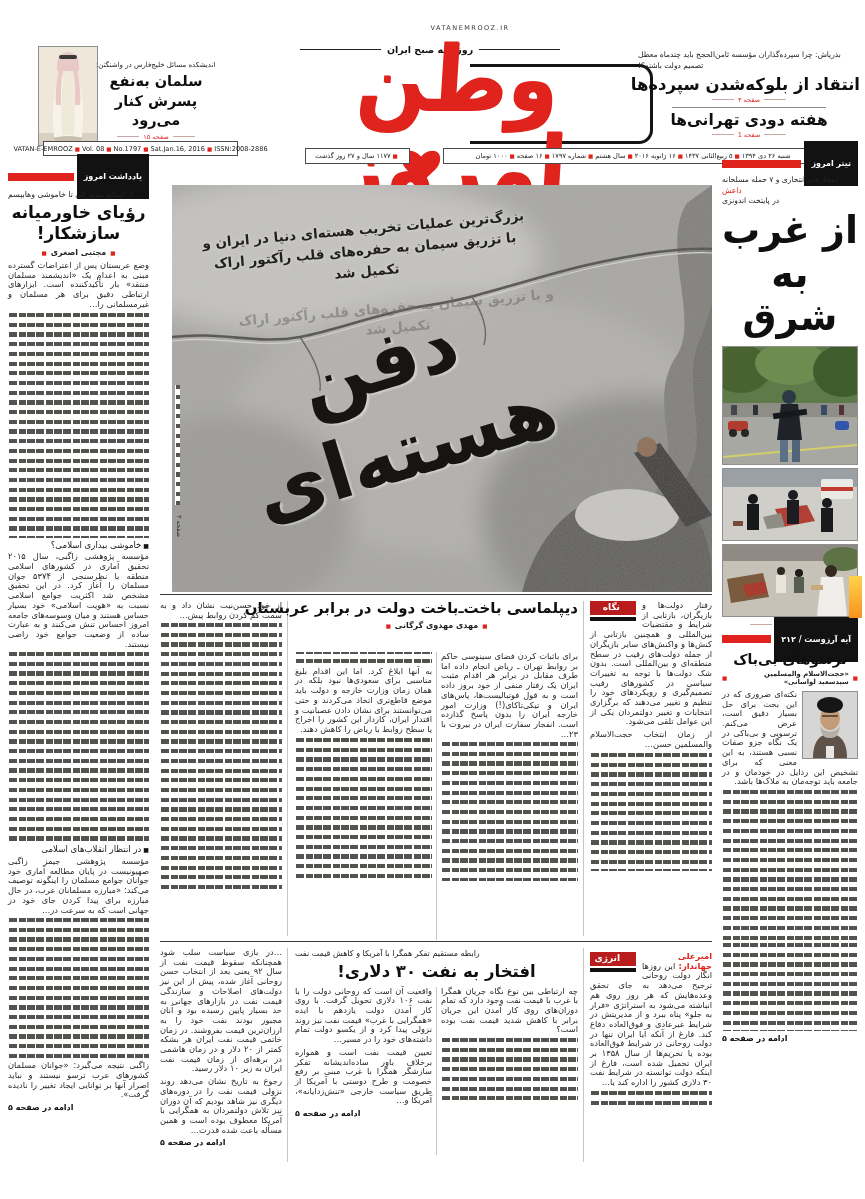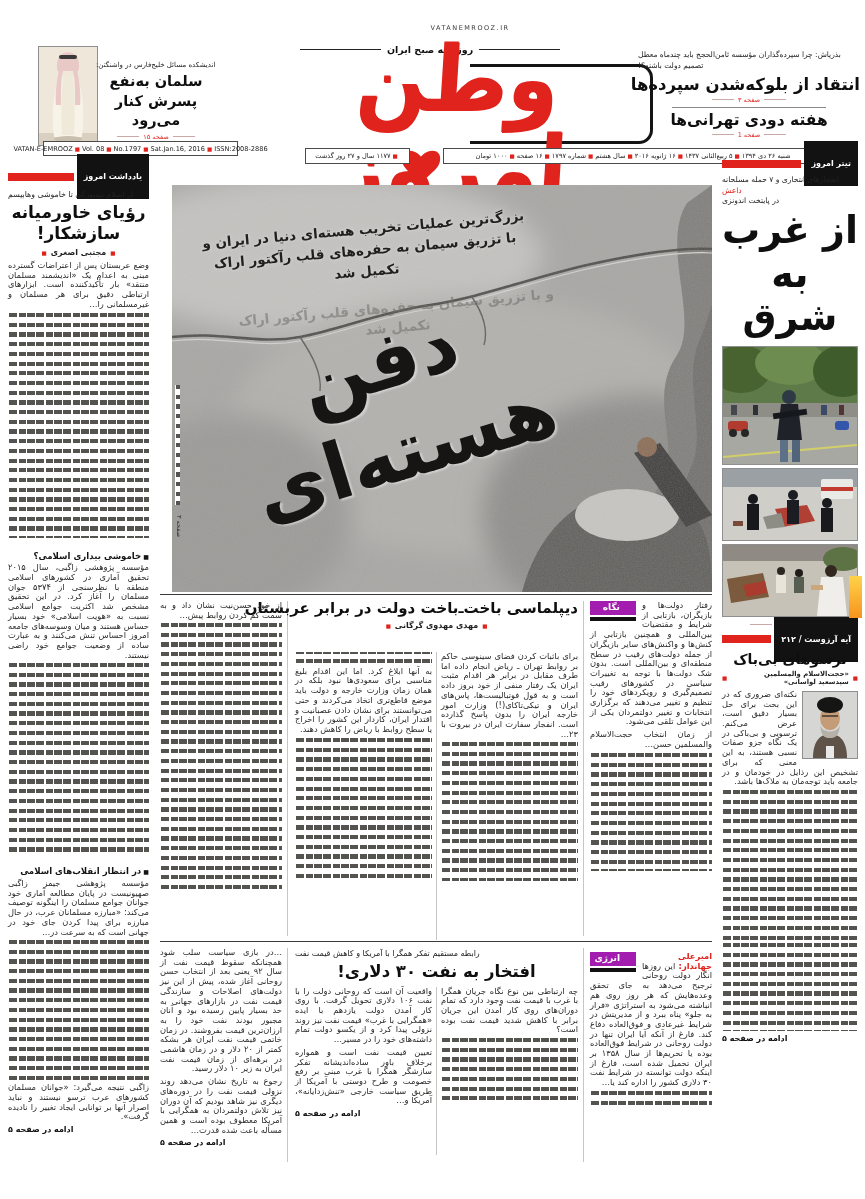--- a/index.html
+++ b/index.html
@@ -21,30 +21,30 @@
   .bracket{border:3px solid #141414;border-left:none;border-radius:0 14px 14px 0}
   .vurl{font-size:6.5px;letter-spacing:1.5px;color:#3a3a3a;text-align:center}
   .tagline{display:flex;align-items:center;gap:6px;font-size:9.5px;font-weight:bold;color:#111}
   .tagline::before,.tagline::after{content:"";flex:1;border-top:1px solid #222}
   .mh-divider{border-top:1px solid #8a8a8a;margin:3px 34px}
   
   .label-row{display:flex;align-items:center;height:13px}
   .label-row .blk{background:#121212;color:#fff;font-size:8px;font-weight:bold;padding:18px 7px;white-space:nowrap}
   .label-row .bar{flex:1;height:8px;background:#e0231c;margin-right:3px}
   .mini-label{float:left;width:46px;margin:0 6px 2px 0}
-  .mini-label .mr{background:#a21caf;color:#fff;font-weight:bold;font-size:9px;text-align:center;padding:2px 16px}
+  .mini-label .mr{background:#b91c1c;color:#fff;font-weight:bold;font-size:9px;text-align:center;padding:2px 16px}
   .mini-label .mb{height:4px;background:#111;margin-top:2px}
   
   .small-body{font-size:8.3px;line-height:9.7px;text-align:justify;color:#2b2a28}
   .small-body p{margin:0 0 3px}
   .fill{background-image:
      repeating-linear-gradient(90deg,#fff 0 1px,rgba(0,0,0,0) 1px 9px,#fff 9px 11px,rgba(0,0,0,0) 11px 18px,#fff 18px 19px,rgba(0,0,0,0) 19px 27px),
      repeating-linear-gradient(180deg,#55534f 0 4.2px,#fff 4.2px 9.7px);
      margin-bottom:3px}
-  .sub{font-weight:bold;font-size:8.6px;margin:14px 0 2px;color:#141414}
+  .sub{font-weight:normal;font-size:8.6px;margin:3px 0 2px;color:#141414}
   .sub::before{content:"■ ";font-size:6px}
   .byline{display:flex;align-items:center;justify-content:center;gap:4px;font-size:8px;color:#222;font-weight:bold}
   .byline::before,.byline::after{content:"■";color:#e0231c;font-size:5.5px}
   .more{font-weight:bold;font-size:8px;text-align:left;color:#111;margin-top:2px}
   .colhead{font-weight:bold;text-align:center;color:#0f0f0f}
   .vrule{position:absolute;top:6px;bottom:6px;width:1px;background:#c7c6c3}
   .photo{display:block;border:1px solid #8f8f8f}
   
   .sect{border-top:1px solid #3c3c3c}
 </style>

